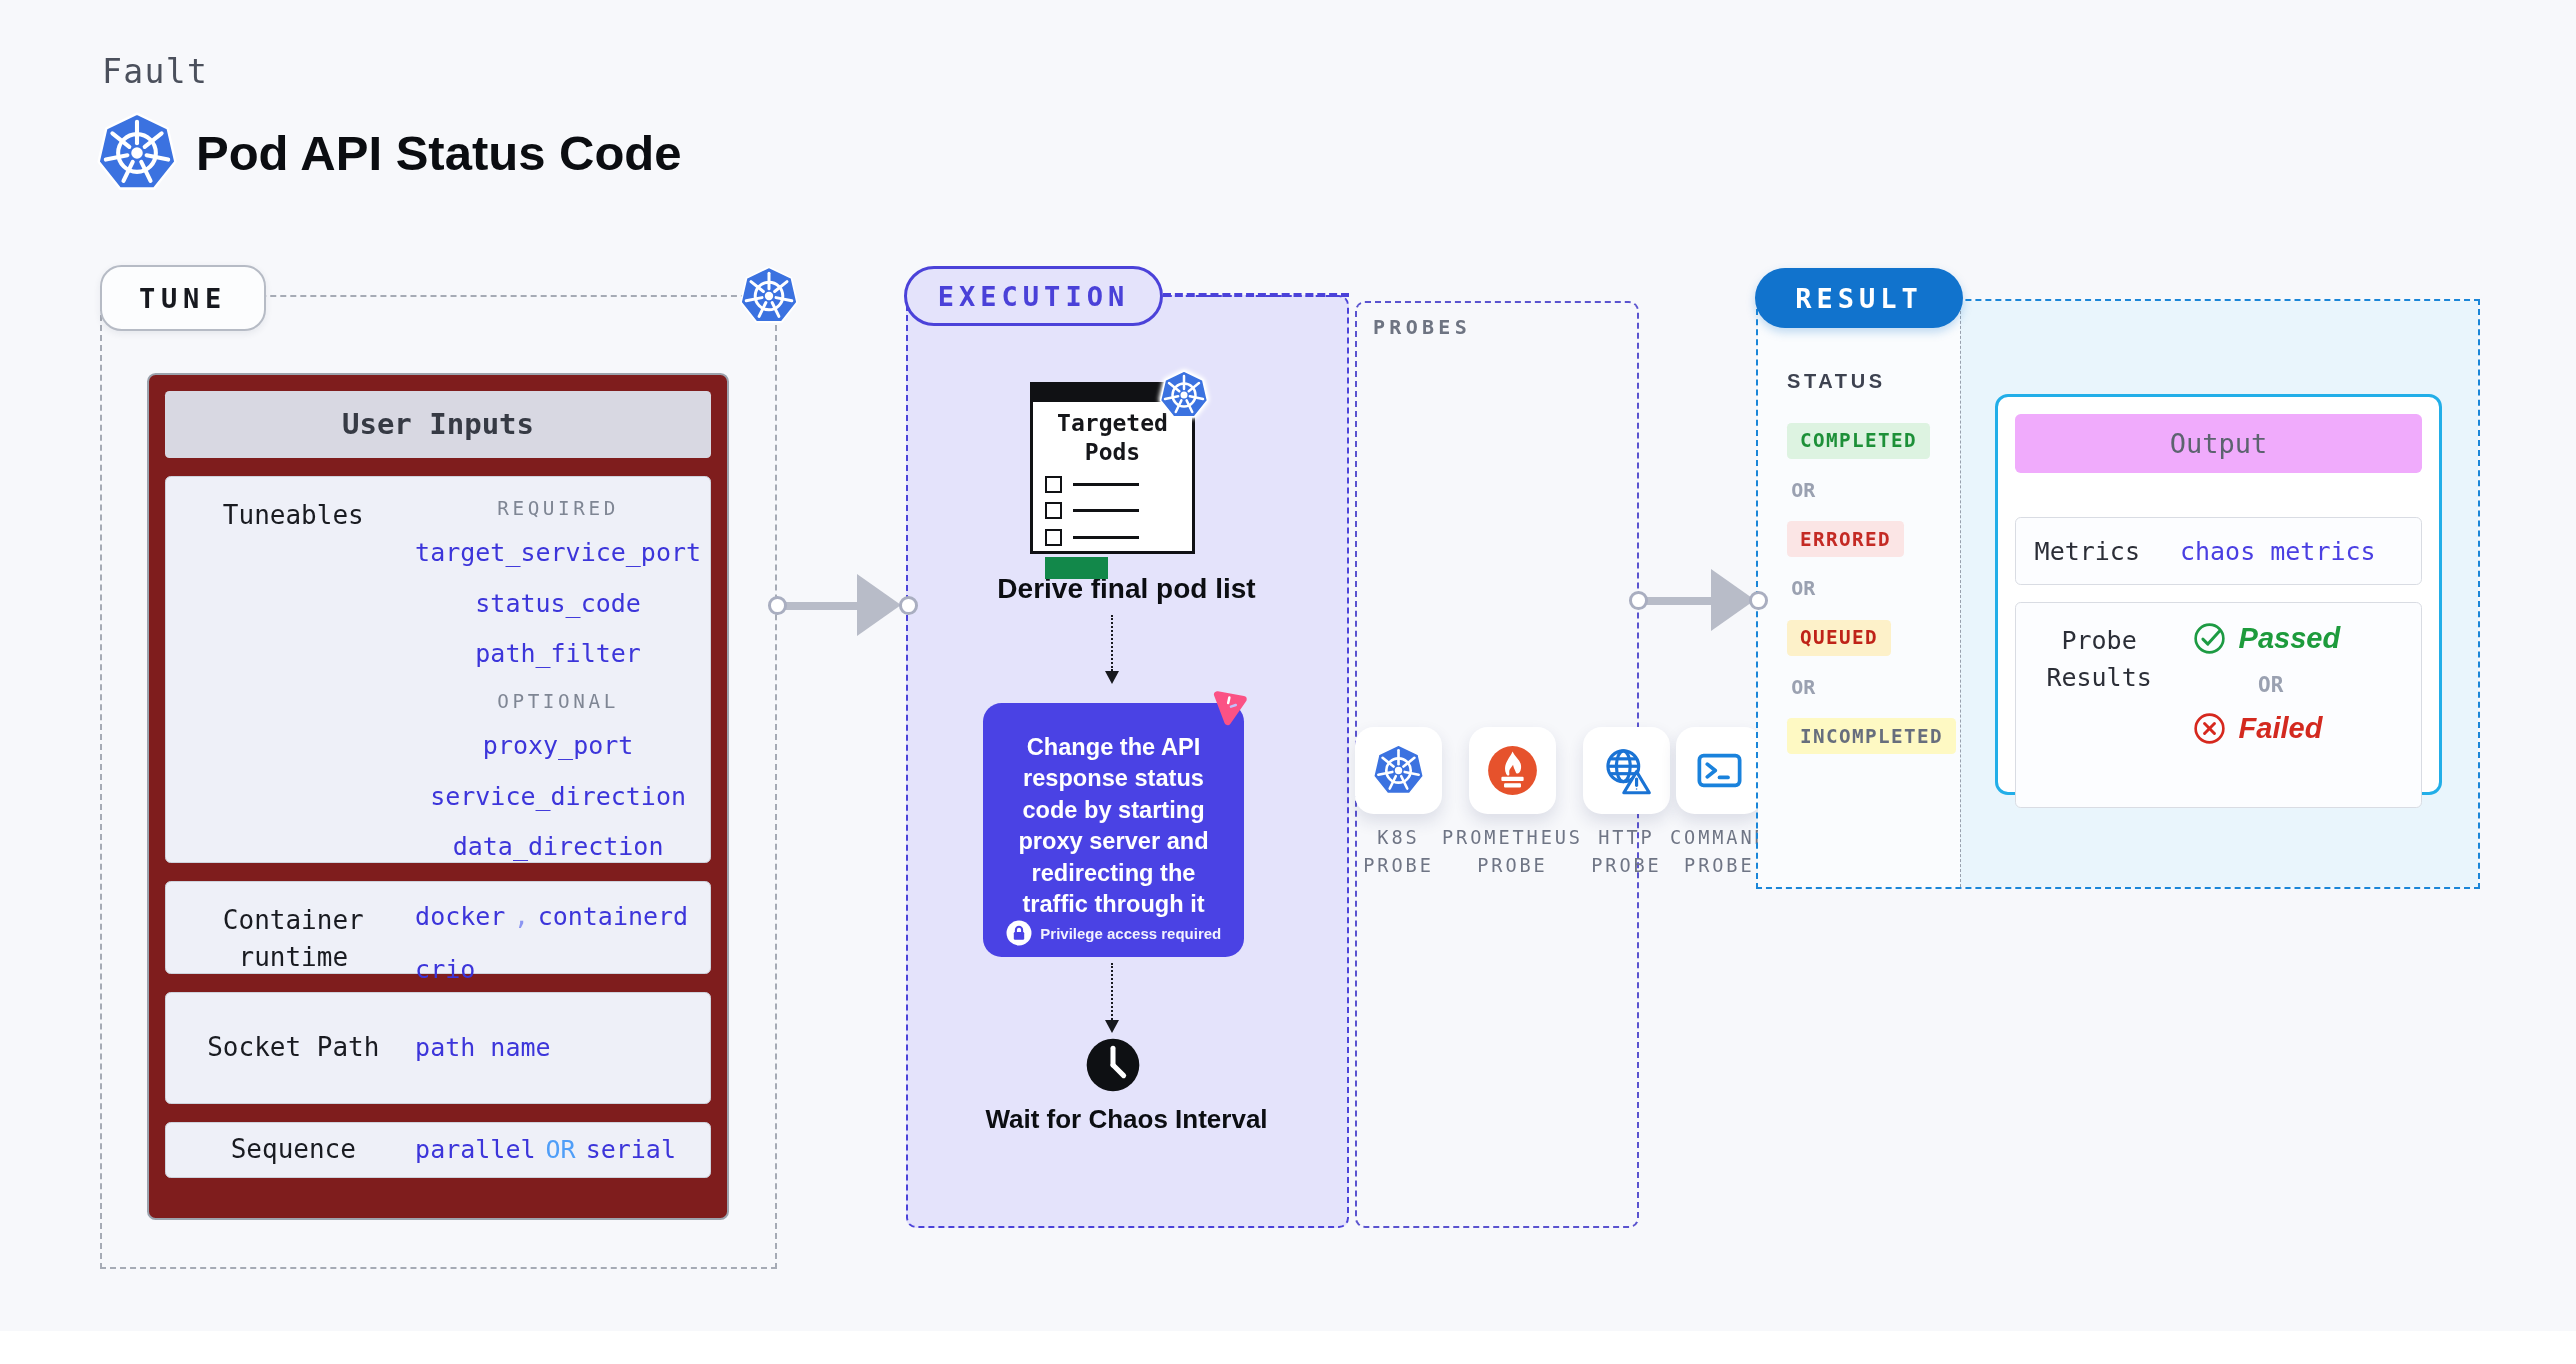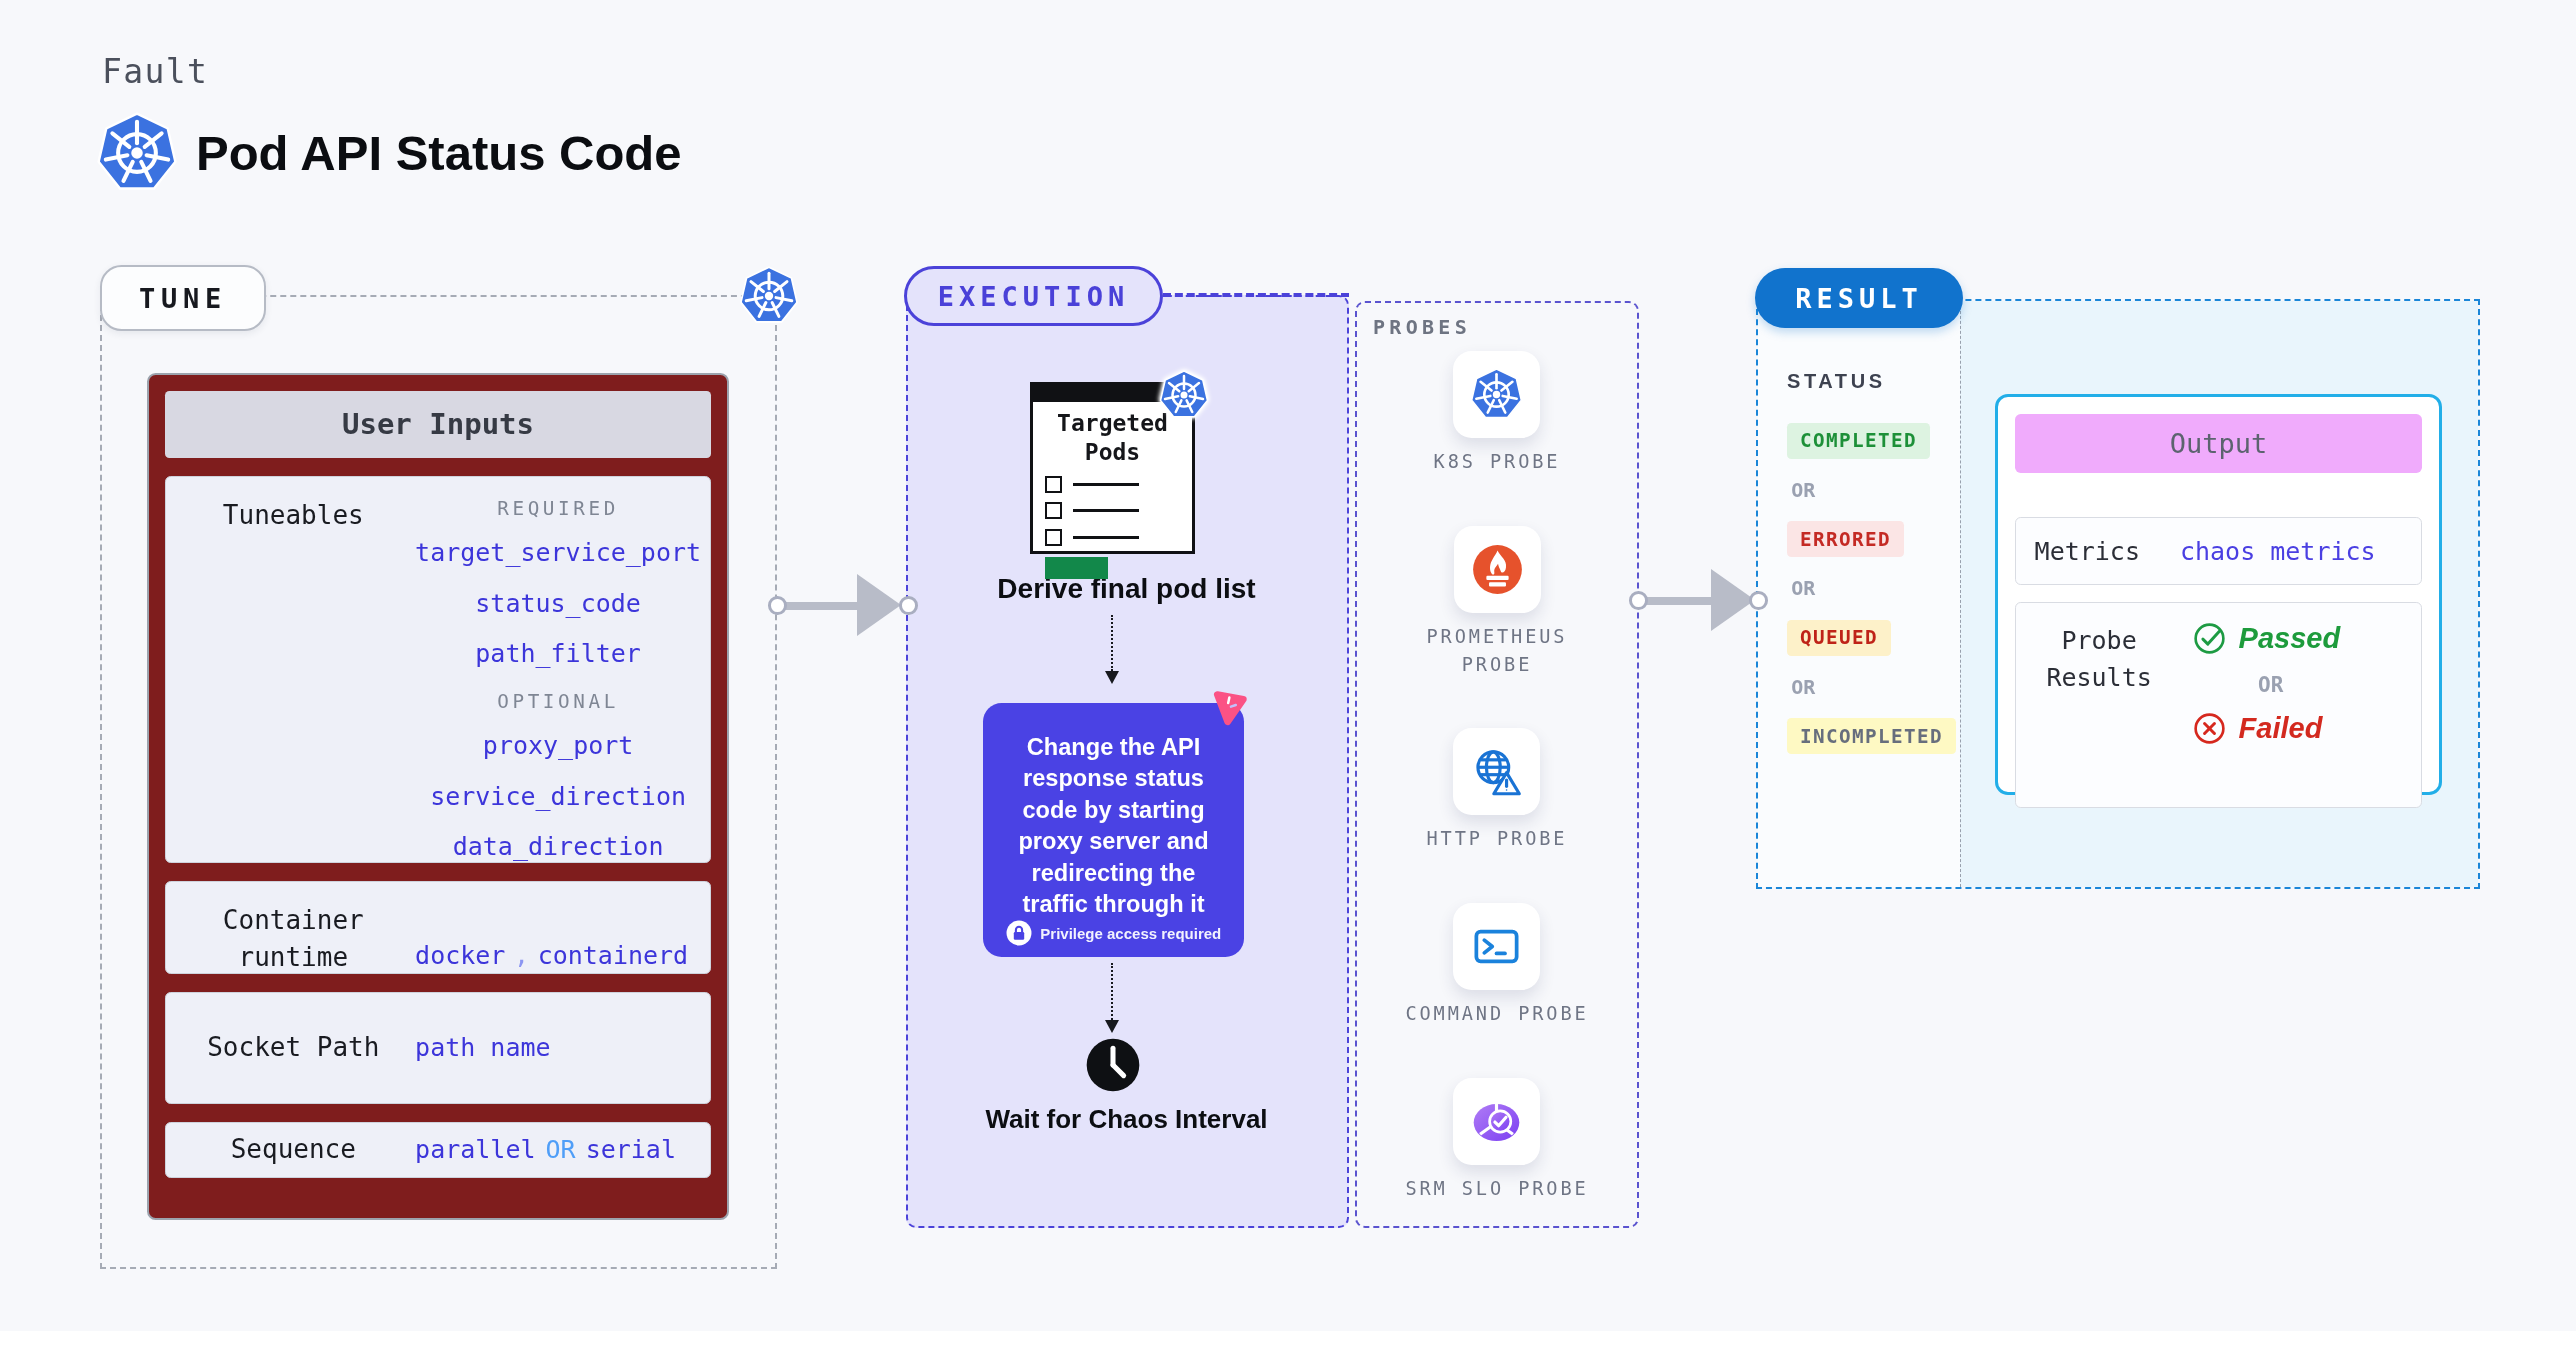--- a/index.html
+++ b/index.html
@@ -33,21 +33,21 @@
   .row-runtime{height:93px;flex:none;}
   .row-socket{height:112px;flex:none;align-items:center;}
   .row-socket .ui-label{width:215px;}
   .row-sequence{height:56px;flex:none;align-items:center;padding-top:10px;padding-bottom:10px;}
   .sub-heading{font-size:19.3px;color:#7f8694;letter-spacing:3.6px;margin-bottom:18.6px;}
   .code-item{font-size:25px;color:#3c35da;margin-bottom:21.5px;}
   .opt-heading{margin-top:2.9px;}
   .code-inline{font-size:25px;color:#3c35da;}
   .code-sep{font-size:25px;color:#8b95f2;margin:0 8.6px;}
   .code-or{font-size:25px;color:#4f9ef8;margin:0 10px;}
-  .runtime-line{margin-bottom:24px;margin-top:39px;}
+  .runtime-line{margin-bottom:24px;}
 
   
   .h-line{background:#b8bcc8;height:7.9px;}
   .h-head{width:0;height:0;border-top:31.5px solid transparent;border-bottom:31.5px solid transparent;border-left:44px solid #b8bcc8;}
   .dot{width:18.6px;height:18.6px;background:#fff;border:3.6px solid #a9aec0;border-radius:50%;box-sizing:border-box;z-index:6;}
 
   
   .exec-box{left:906px;top:295px;width:443px;height:933px;background:#e4e3fb;border:2.1px dashed #4b42d9;border-radius:10px;box-sizing:border-box;}
   .exec-pill{left:904px;top:266px;width:259px;height:60px;background:#e4e3fb;border:3.6px solid #4b42d9;border-radius:34px;
     display:flex;align-items:center;justify-content:center;font-size:27px;font-weight:bold;letter-spacing:5px;color:#4a41d8;box-sizing:border-box;z-index:4;}
@@ -75,21 +75,21 @@
   .lock-circle{width:26px;height:26px;flex:none;}
   .privilege-note{color:#f2f2fe;font-size:15px;font-weight:bold;}
   .pink-icon{left:1209px;top:685px;width:42px;height:42px;z-index:3;}
 
   .clock-icon{left:1085px;top:1037px;width:56px;height:56px;}
   .wait-label{left:919px;top:1103px;width:415px;text-align:center;font-size:26px;font-weight:bold;color:#0c0e12;line-height:1.3;}
 
   
   .probes-box{left:1355px;top:301px;width:284px;height:927px;border:2.1px dashed #5b54cf;border-radius:10px;box-sizing:border-box;}
   .probes-label{left:1373px;top:315px;font-size:20px;font-weight:bold;color:#6e7482;letter-spacing:4.3px;}
-  .probes-col{left:1355px;top:351px;width:284px;height:852px;display:flex;flex-direction:column;align-items:center;justify-content:space-between;}
+  .probes-col{left:1355px;top:377px;width:284px;height:852px;display:flex;flex-direction:row;align-items:center;}
   .probe-item{display:flex;flex-direction:column;align-items:center;}
   .probe-card{width:87px;height:87px;background:#ffffff;border-radius:18.6px;box-shadow:0 7.2px 15.8px rgba(30,40,90,.12);
     display:flex;align-items:center;justify-content:center;}
   .probe-card svg{width:53px;height:53px;}
   .probe-label{margin-top:10px;font-size:18.6px;color:#6f7585;letter-spacing:2.9px;text-align:center;line-height:1.5;max-width:186px;}
 
   
   .result-box{left:1756px;top:299px;width:724px;height:590px;border:2.1px dashed #1a86d8;box-sizing:border-box;display:flex;}
   .status-panel{width:202px;flex:none;background:#fafcfe;box-sizing:border-box;padding:69px 0 0 29px;}
   .output-panel{flex:1;background:#e9f5fc;border-left:1.4px dashed #99a0ad;position:relative;}

